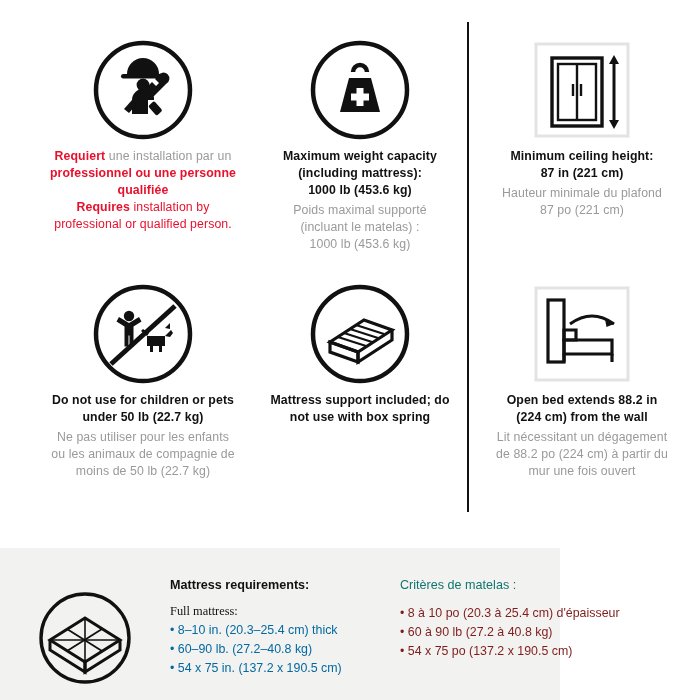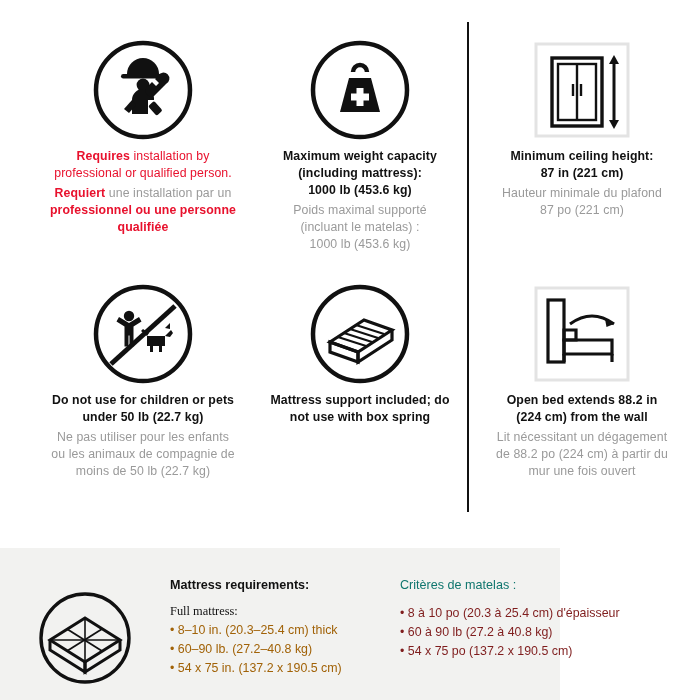--- a/index.html
+++ b/index.html
@@ -113,21 +113,21 @@
   }
   .b-sub {
     font-size: 12.4px;
     color: #111111;
     margin-bottom: 2px;
     font-family: Liberation Serif, serif;
   }
   .b-sub.grey { color: #9a9a9a; }
   .b-li {
     font-size: 12.4px;
-    color: #a16207;
+    color: #0369a1;
     line-height: 19px;
     white-space: nowrap;
   }
   .b-li.grey { color: #7f1d1d; }
 
   svg { display: block; }
 </style>
 </head>
 <body>
 
@@ -148,22 +148,22 @@
           <circle cx="52" cy="47" r="6.4" fill="#111"></circle>
 
           <path d="M41 76 v-14 a11 11 0 0 1 11 -11 h2 a9 9 0 0 1 9 9 v2 h-6 v14 z" fill="#111"></path>
 
           <path d="M41 62 l-8 9 l5 4 l7 -8 z" fill="#111"></path>
 
           <path d="M63 58 l12 -12 a6 6 0 1 0 -8 -8 l-3 3 l4 4 l-3 3 l-4 -4 l-3 3 a6 6 0 0 0 5 11 z" fill="#111"></path>
           <rect x="60" y="64" width="8" height="13" rx="2" transform="rotate(-42 64 70)" fill="#111"></rect>
         </svg>
       </div>
+      <div class="cap fr"><span class="hl">Requiert</span> une installation par un<br><span class="hl">professionnel ou une personne</span><br><span class="hl">qualifiée</span></div>
       <div class="cap en"><span class="hl">Requires</span> <span class="reg hl">installation by</span><br><span class="reg hl">professional or qualified person.</span></div>
-      <div class="cap fr"><span class="hl">Requiert</span> une installation par un<br><span class="hl">professionnel ou une personne</span><br><span class="hl">qualifiée</span></div>
     </div>
 
     <div class="cell" style="left:250px; top:40px; width:220px;">
       <div class="icon-wrap">
         <svg width="104" height="104" viewBox="0 0 104 104">
           <circle cx="52" cy="52" r="47" fill="none" stroke="#111" stroke-width="4.5"></circle>
           <path d="M45 34 a7 7 0 0 1 14 0" fill="none" stroke="#111" stroke-width="4.5"></path>
           <path d="M41 40 h22 l9 34 h-40 z" fill="#111"></path>
           <rect x="48.5" y="50" width="7" height="18" fill="#fff"></rect>
           <rect x="43" y="55.5" width="18" height="7" fill="#fff"></rect>

